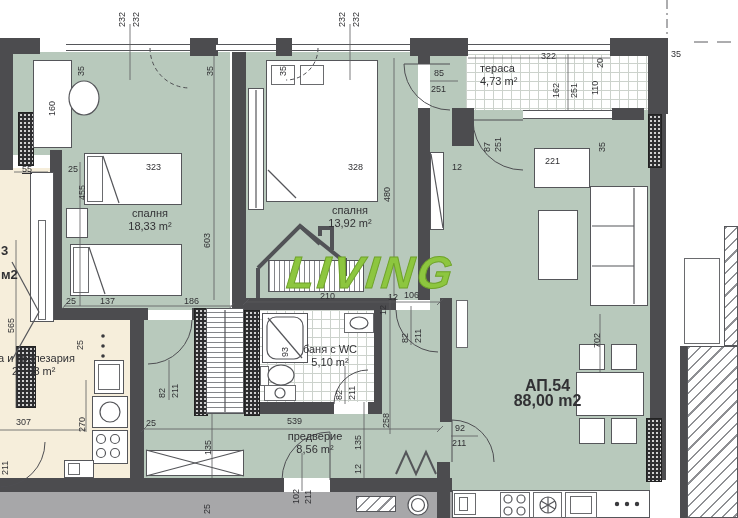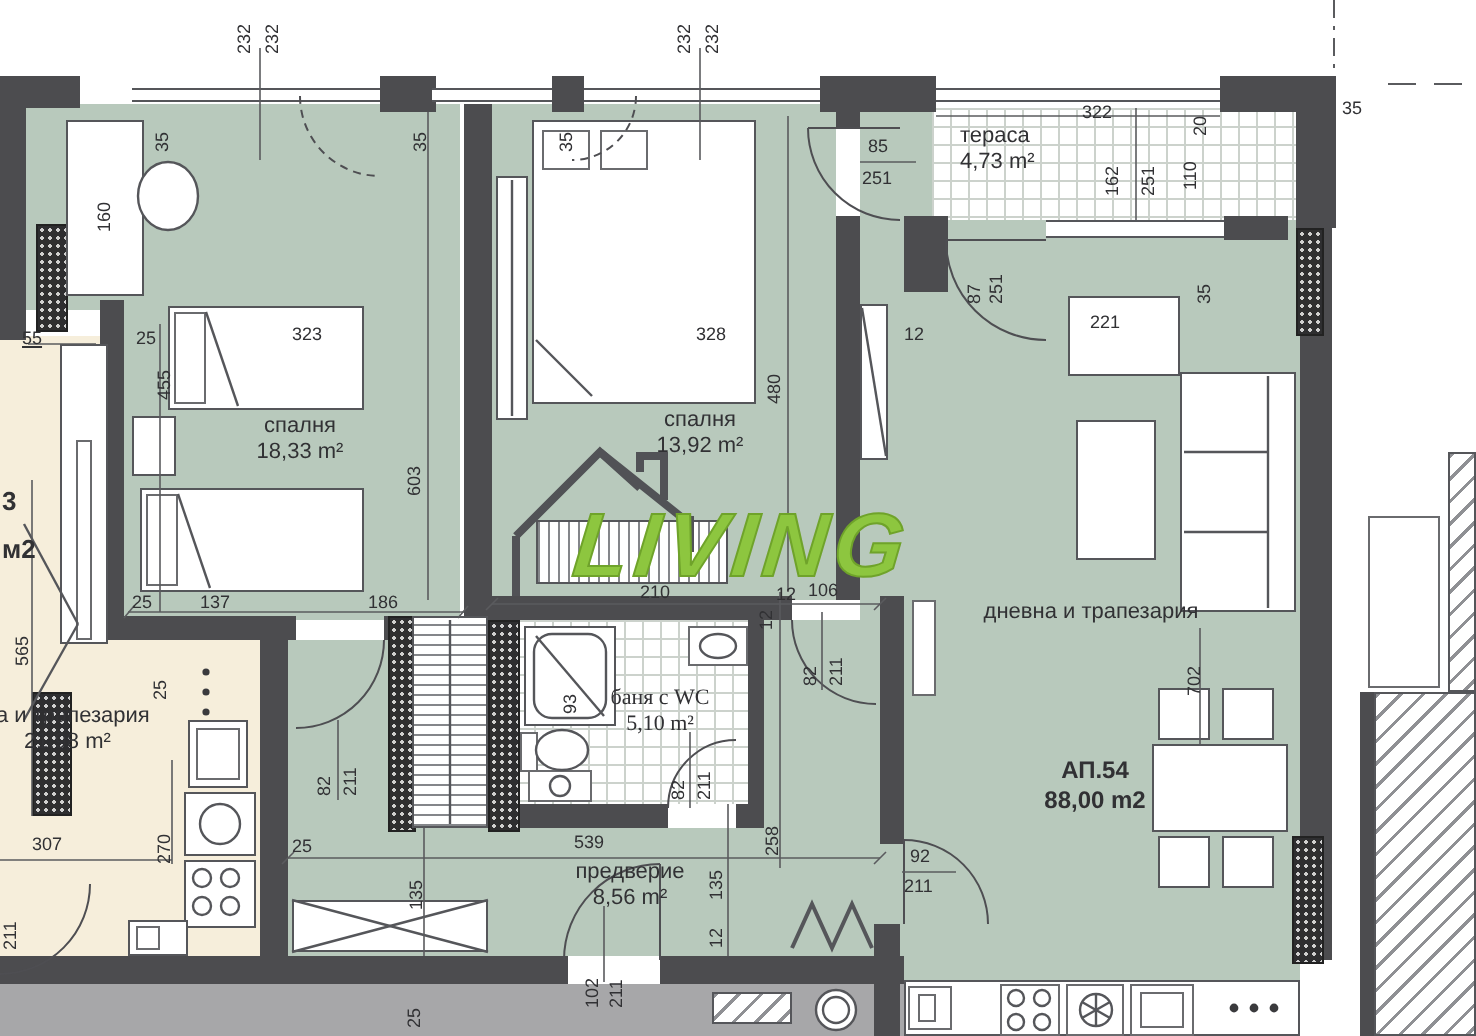--- a/index.html
+++ b/index.html
@@ -26,21 +26,21 @@
   .hatchD{position:absolute;background-color:#fff;
         background-image:repeating-linear-gradient(135deg,#8f9094 0 1.6px,transparent 1.6px 8px);
         border:1.2px solid #55565a;box-sizing:border-box;}
   .dim{position:absolute;font-size:9px;line-height:10px;white-space:nowrap;color:#313134;}
   .dim.r{transform:rotate(-90deg);transform-origin:0 0;}
   .dim.b{font-weight:bold;font-size:13px;}
   .roomlbl{position:absolute;text-align:center;font-size:11px;line-height:13px;
            color:#313134;white-space:nowrap;}
   .roomlbl .nm{display:block;}
   .roomlbl .ar{display:block;}
-  .apt{font-weight:bold;font-size:12px;line-height:15px;}
+  .apt{font-weight:bold;font-size:16px;line-height:15px;}
   #wm-text1{position:absolute;left:366px;top:233px;font-size:22px;font-weight:bold;
             letter-spacing:1px;color:#58595c;white-space:nowrap;}
   #wm-text2{position:absolute;left:287px;top:247px;font-size:45px;font-weight:bold;
             font-style:italic;letter-spacing:3px;transform:skewX(-6deg);
             white-space:nowrap;}
   svg{position:absolute;left:0;top:0;}
 </style>
 </head>
 <body>
 
@@ -273,23 +273,22 @@
 
   <div class="roomlbl" style="left:95px;top:207px;width:110px;">
     <span class="nm">спалня</span>
     <span class="ar">18,33 m²</span>
   </div>
   <div class="roomlbl" style="left:295px;top:204px;width:110px;">
     <span class="nm">спалня</span>
     <span class="ar">13,92 m²</span>
   </div>
   <div class="roomlbl" style="left:478px;top:300px;width:135px;">
-    <span class="nm">дневна и трапезария</span>
-  </div>
-  <div class="roomlbl" style="left:285px;top:343px;width:90px;font-family:Liberation Serif, serif;">
+  </div>
+  <div class="roomlbl" style="left:285px;top:343px;width:90px;">
     <span class="nm">баня с WC</span>
     <span class="ar">5,10 m²</span>
   </div>
   <div class="roomlbl" style="left:270px;top:430px;width:90px;">
     <span class="nm">предверие</span>
     <span class="ar">8,56 m²</span>
   </div>
   <div class="roomlbl" style="left:480px;top:62px;width:70px;text-align:left;">
     <span class="nm">тераса</span>
     <span class="ar">4,73 m²</span>
@@ -317,21 +316,21 @@
       <span class="dim" style="left: 541px; top: 51px;">322</span>
       <span class="dim r" style="left: 595px; top: 68px;">20</span>
       <span class="dim r" style="left: 551px; top: 98px;">162</span>
       <span class="dim r" style="left: 569px; top: 98px;">251</span>
       <span class="dim r" style="left: 590px; top: 95px;">110</span>
       <span class="dim r" style="left: 482px; top: 152px;">87</span>
       <span class="dim r" style="left: 493px; top: 152px;">251</span>
       <span class="dim r" style="left: 597px; top: 152px;">35</span>
       <span class="dim" style="left: 452px; top: 162px;">12</span>
       <span class="dim" style="left: 545px; top: 156px;">221</span>
-      <span class="dim" style="left: 11px; top: 164px; text-decoration: underline;">55</span>
+      <span class="dim" style="left: 22px; top: 164px; text-decoration: underline;">55</span>
       <span class="dim r" style="left: 47px; top: 116px;">160</span>
       <span class="dim" style="left: 68px; top: 164px;">25</span>
       <span class="dim r" style="left: 77px; top: 200px;">455</span>
       <span class="dim" style="left: 146px; top: 162px;">323</span>
       <span class="dim" style="left: 348px; top: 162px;">328</span>
       <span class="dim r" style="left: 382px; top: 202px;">480</span>
       <span class="dim r" style="left: 202px; top: 248px;">603</span>
       <span class="dim r" style="left: 6px; top: 333px;">565</span>
       <span class="dim" style="left: 66px; top: 296px;">25</span>
       <span class="dim" style="left: 100px; top: 296px;">137</span>

